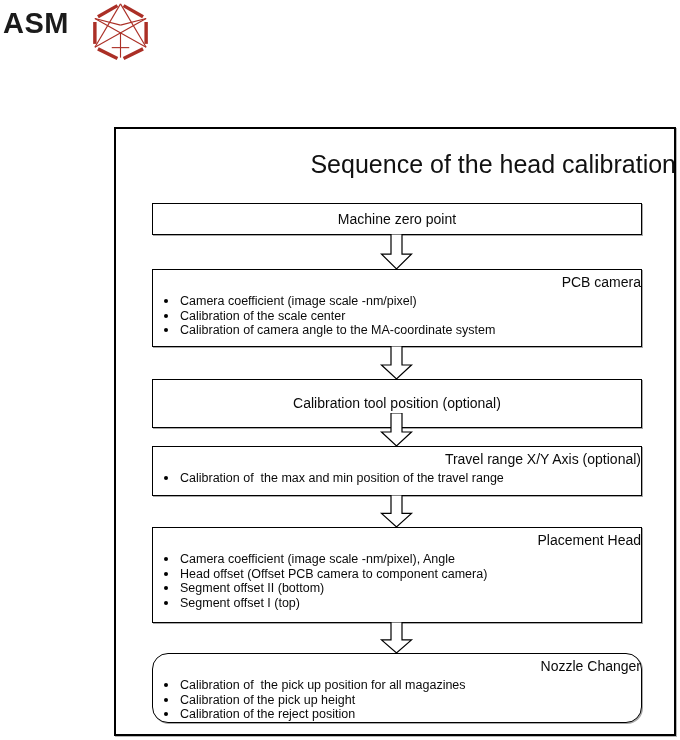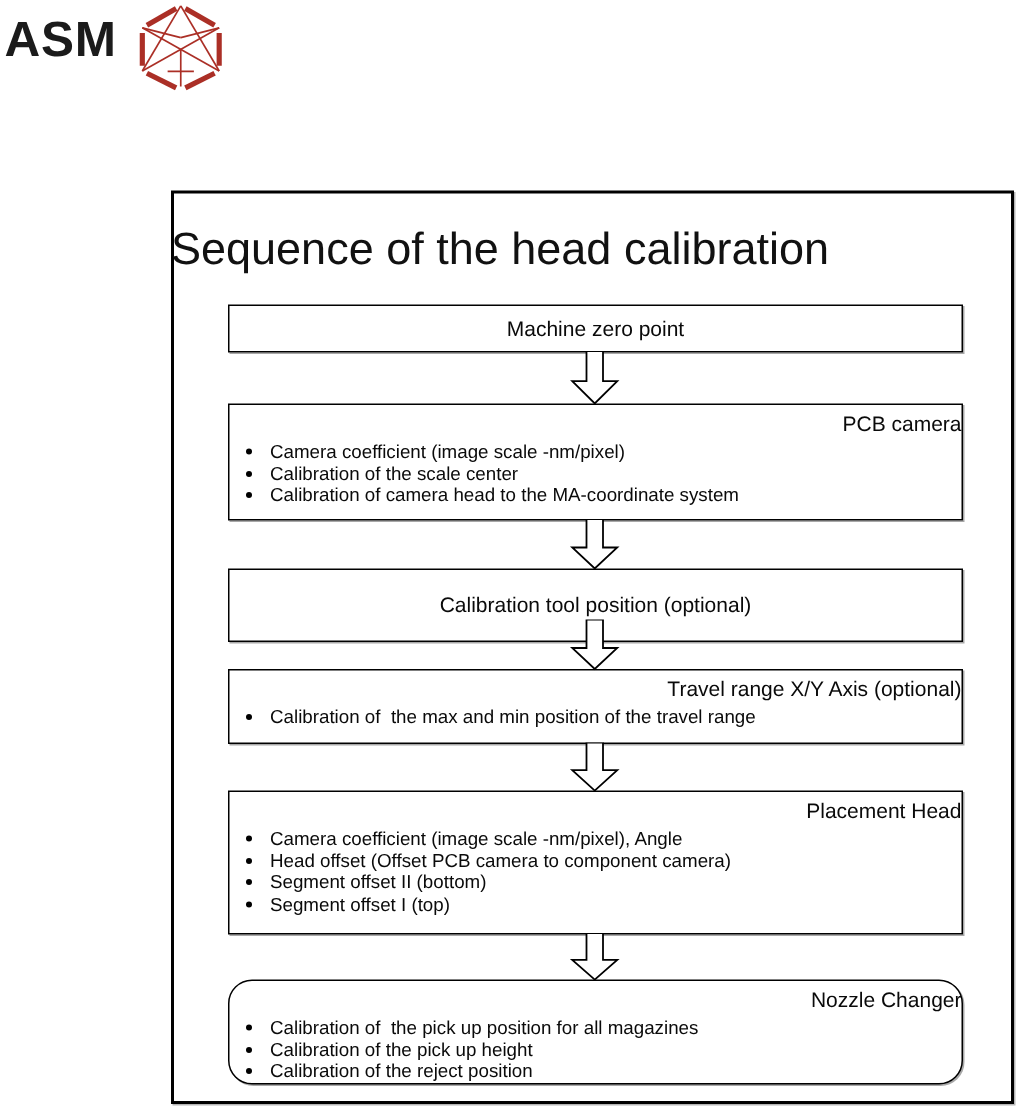--- a/index.html
+++ b/index.html
@@ -3,31 +3,31 @@
 <meta charset="utf-8">
 <style>
   html,body{margin:0;padding:0;}
   body{
     width:680px;height:740px;background:#ffffff;position:relative;
     font-family:"Liberation Sans","DejaVu Sans",sans-serif;color:#000;
     overflow:hidden;
   }
   .logo-text{
     position:absolute;left:3px;top:7px;
-    font-size:33px;font-weight:700;letter-spacing:0.5px;color:#1b1b1b;
+    font-size:29px;font-weight:700;letter-spacing:0.5px;color:#1b1b1b;
   }
   .logo-icon{position:absolute;left:89px;top:2px;width:63px;height:60px;}
   .frame{
     position:absolute;left:114px;top:127px;width:558px;height:605px;
     border:2px solid #000;box-shadow:1px 1px 0 rgba(120,120,120,.55);
     background:#fff;
   }
   .diagram-title{
     position:absolute;left:114px;top:150px;width:562px;
-    text-align:left;font-size:30px;color:#111;
+    text-align:right;font-size:25px;color:#111;
   }
   .fbox{
     position:absolute;left:152px;width:490px;box-sizing:border-box;
     border:1px solid #000;background:#fff;
     box-shadow:1px 1px 0 rgba(110,110,110,.6);
   }
   .fbox.center{display:flex;align-items:center;justify-content:center;}
   .box-title{
     text-align:right;font-size:14px;line-height:17px;padding-top:4px;color:#0a0a0a;
   }
@@ -98,21 +98,21 @@
     <li>
         <span class="dot"></span>
         <span class="bullet-text">Camera coefficient (image scale -nm/pixel)</span>
       </li>
     <li>
         <span class="dot"></span>
         <span class="bullet-text">Calibration of the scale center</span>
       </li>
     <li>
         <span class="dot"></span>
-        <span class="bullet-text">Calibration of camera head to the MA-coordinate system</span>
+        <span class="bullet-text">Calibration of camera angle to the MA-coordinate system</span>
       </li>
   </ul>
 </div>
 
 <div class="fbox center" id="box2">
   <div class="box-title">Calibration tool position (optional)</div>
 </div>
 
 <div class="fbox" id="box3">
   <div class="box-title">Travel range X/Y Axis (optional)</div>

